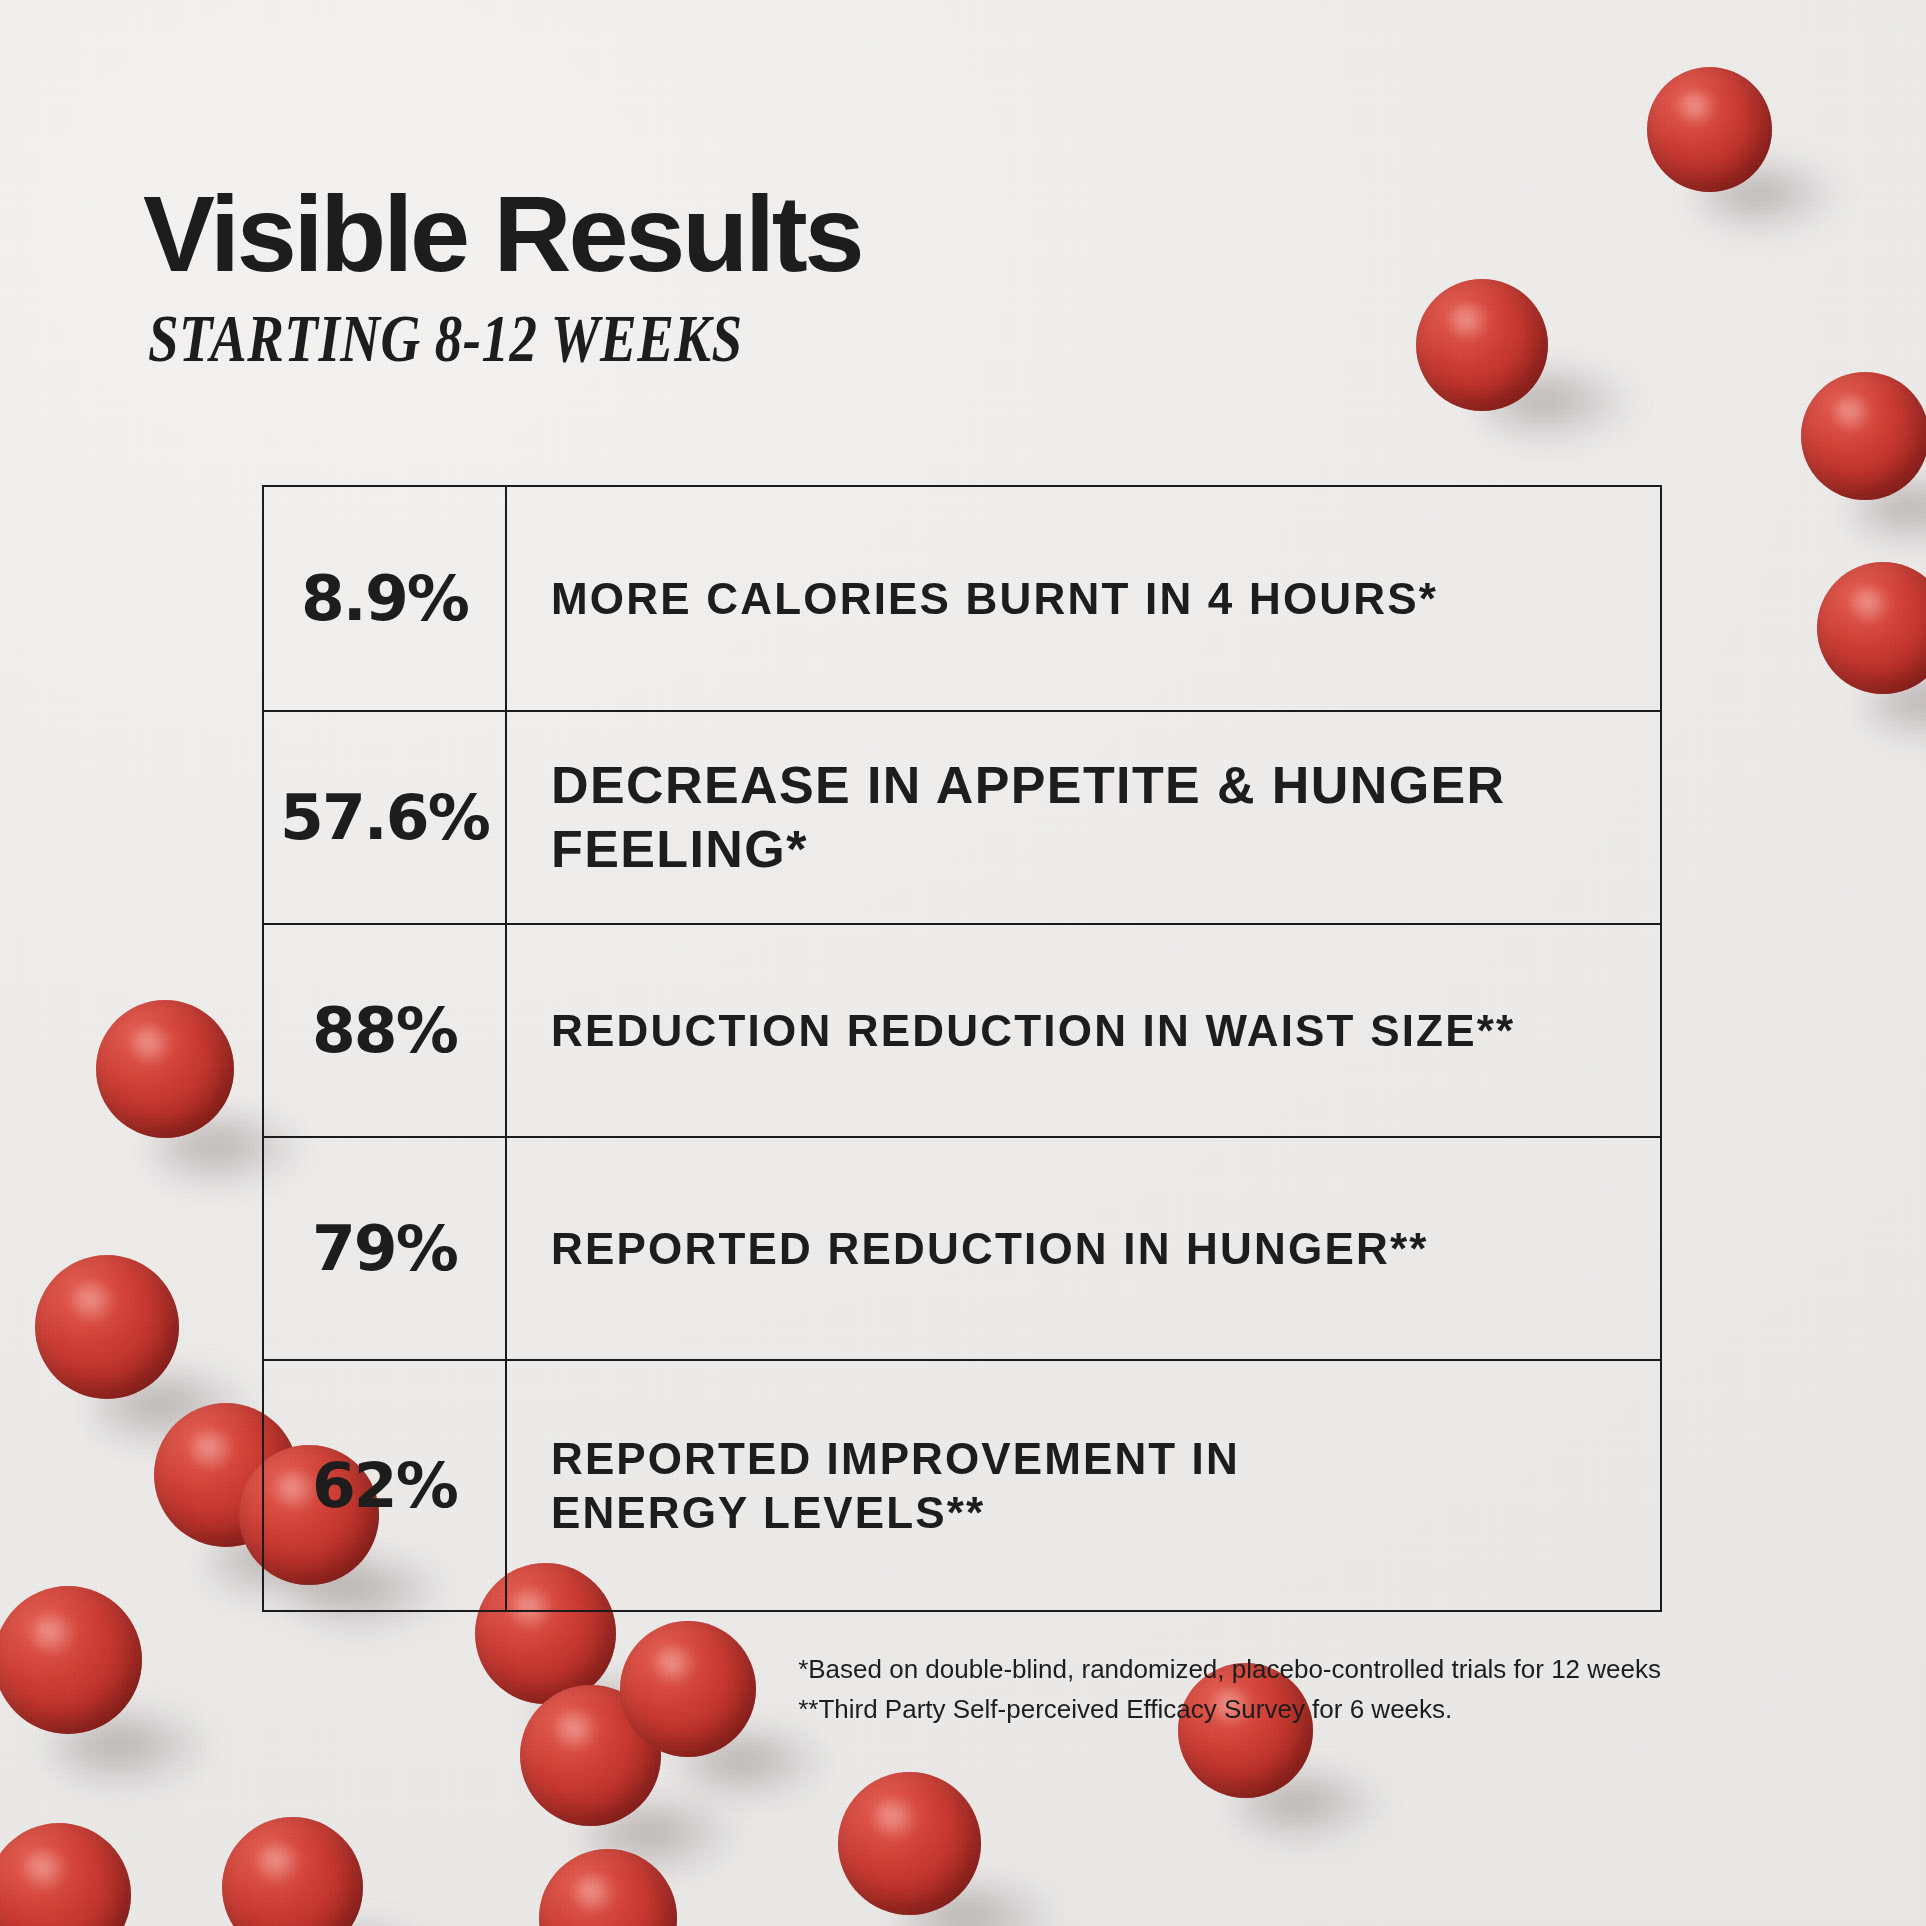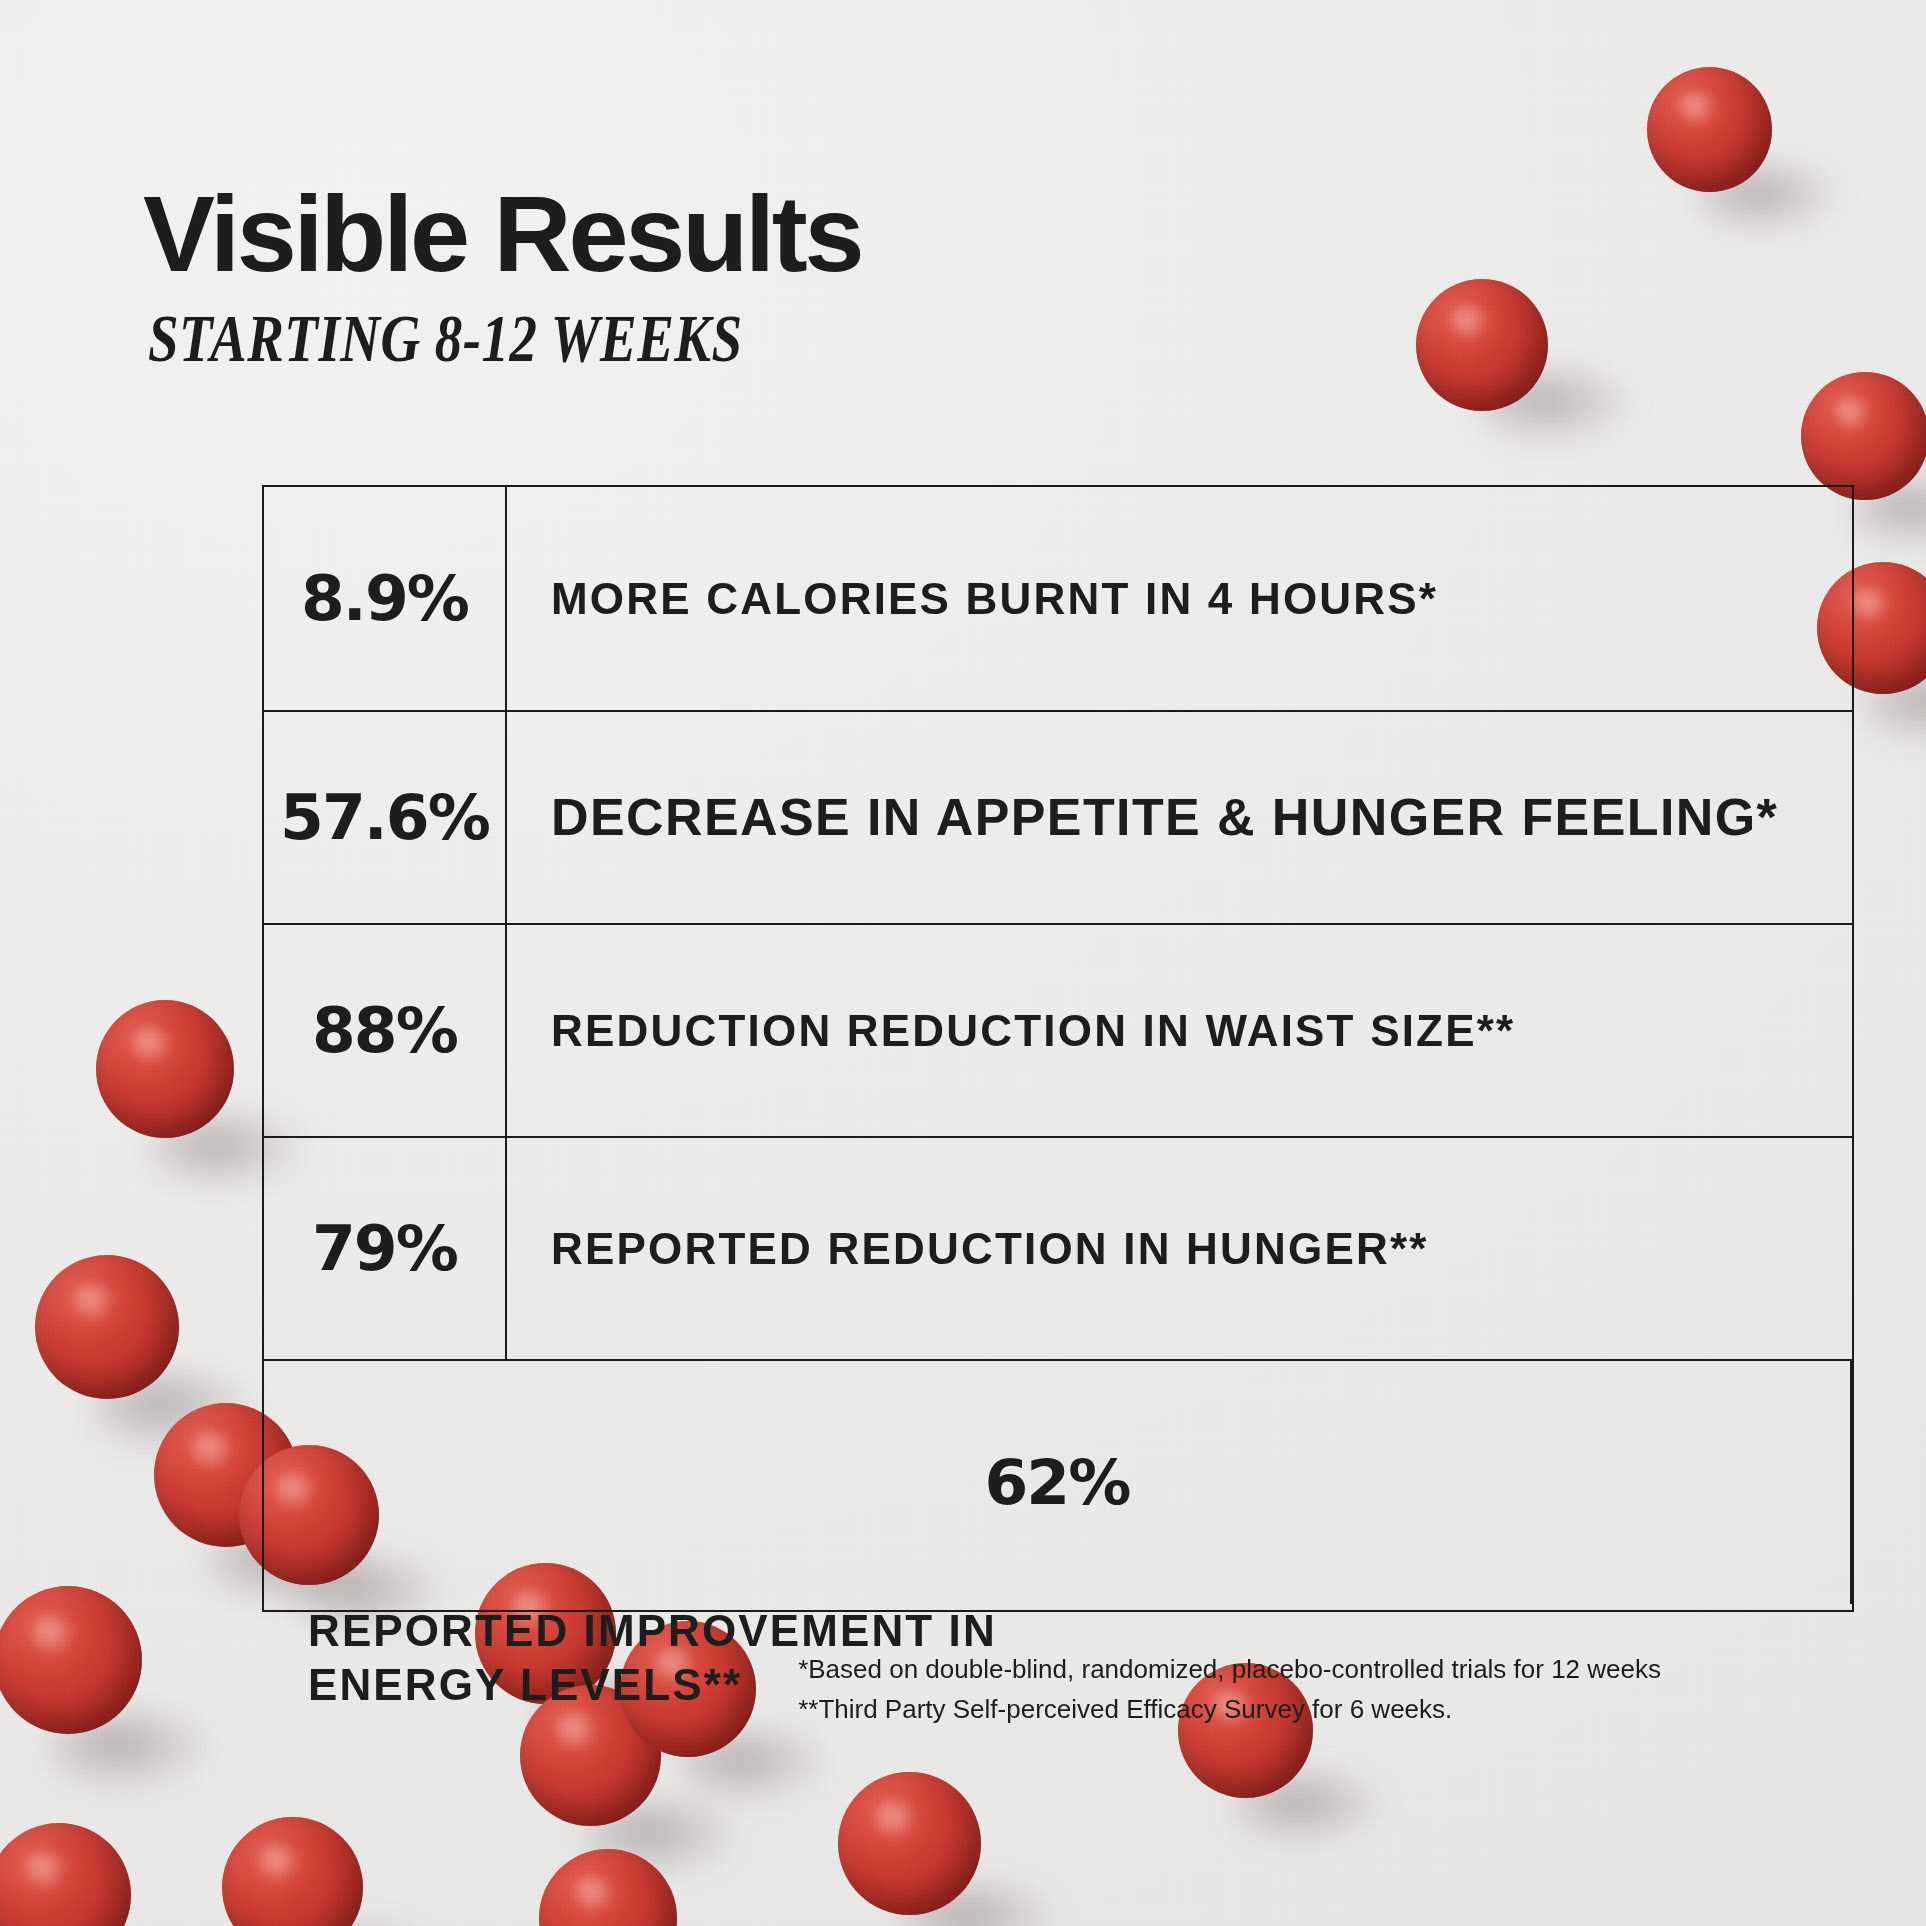--- a/index.html
+++ b/index.html
@@ -82,31 +82,31 @@
     color:#1d1d1d;
     margin:16.7px 0 0 5.1px;
     transform:scaleX(.82);
     transform-origin:left center;
   }
 
   
   #stats-table{
     position:absolute;
     left:262px;top:485px;
-    width:1592px;height:1127px;
+    width:1400px;height:1127px;
     border:2.6px solid #1b1b1b;
     box-sizing:border-box;
     display:flex;flex-direction:column;
   }
   .stat-row{
     display:flex;
     border-bottom:2.6px solid #1b1b1b;
     box-sizing:border-box;
   }
-  .stat-row:last-child{border-bottom:none;flex-direction:column;}
+  .stat-row:last-child{border-bottom:none;}
   .stat-row.r1{flex:0 0 225px;}
   .stat-row.r2{flex:0 0 213px;}
   .stat-row.r3{flex:0 0 213px;}
   .stat-row.r4{flex:0 0 223px;}
   .stat-row.r5{flex:1 1 auto;}
   .stat-value-cell{
     flex:0 0 243px;
     border-right:2.6px solid #1b1b1b;
     box-sizing:border-box;
     display:flex;align-items:center;justify-content:center;

